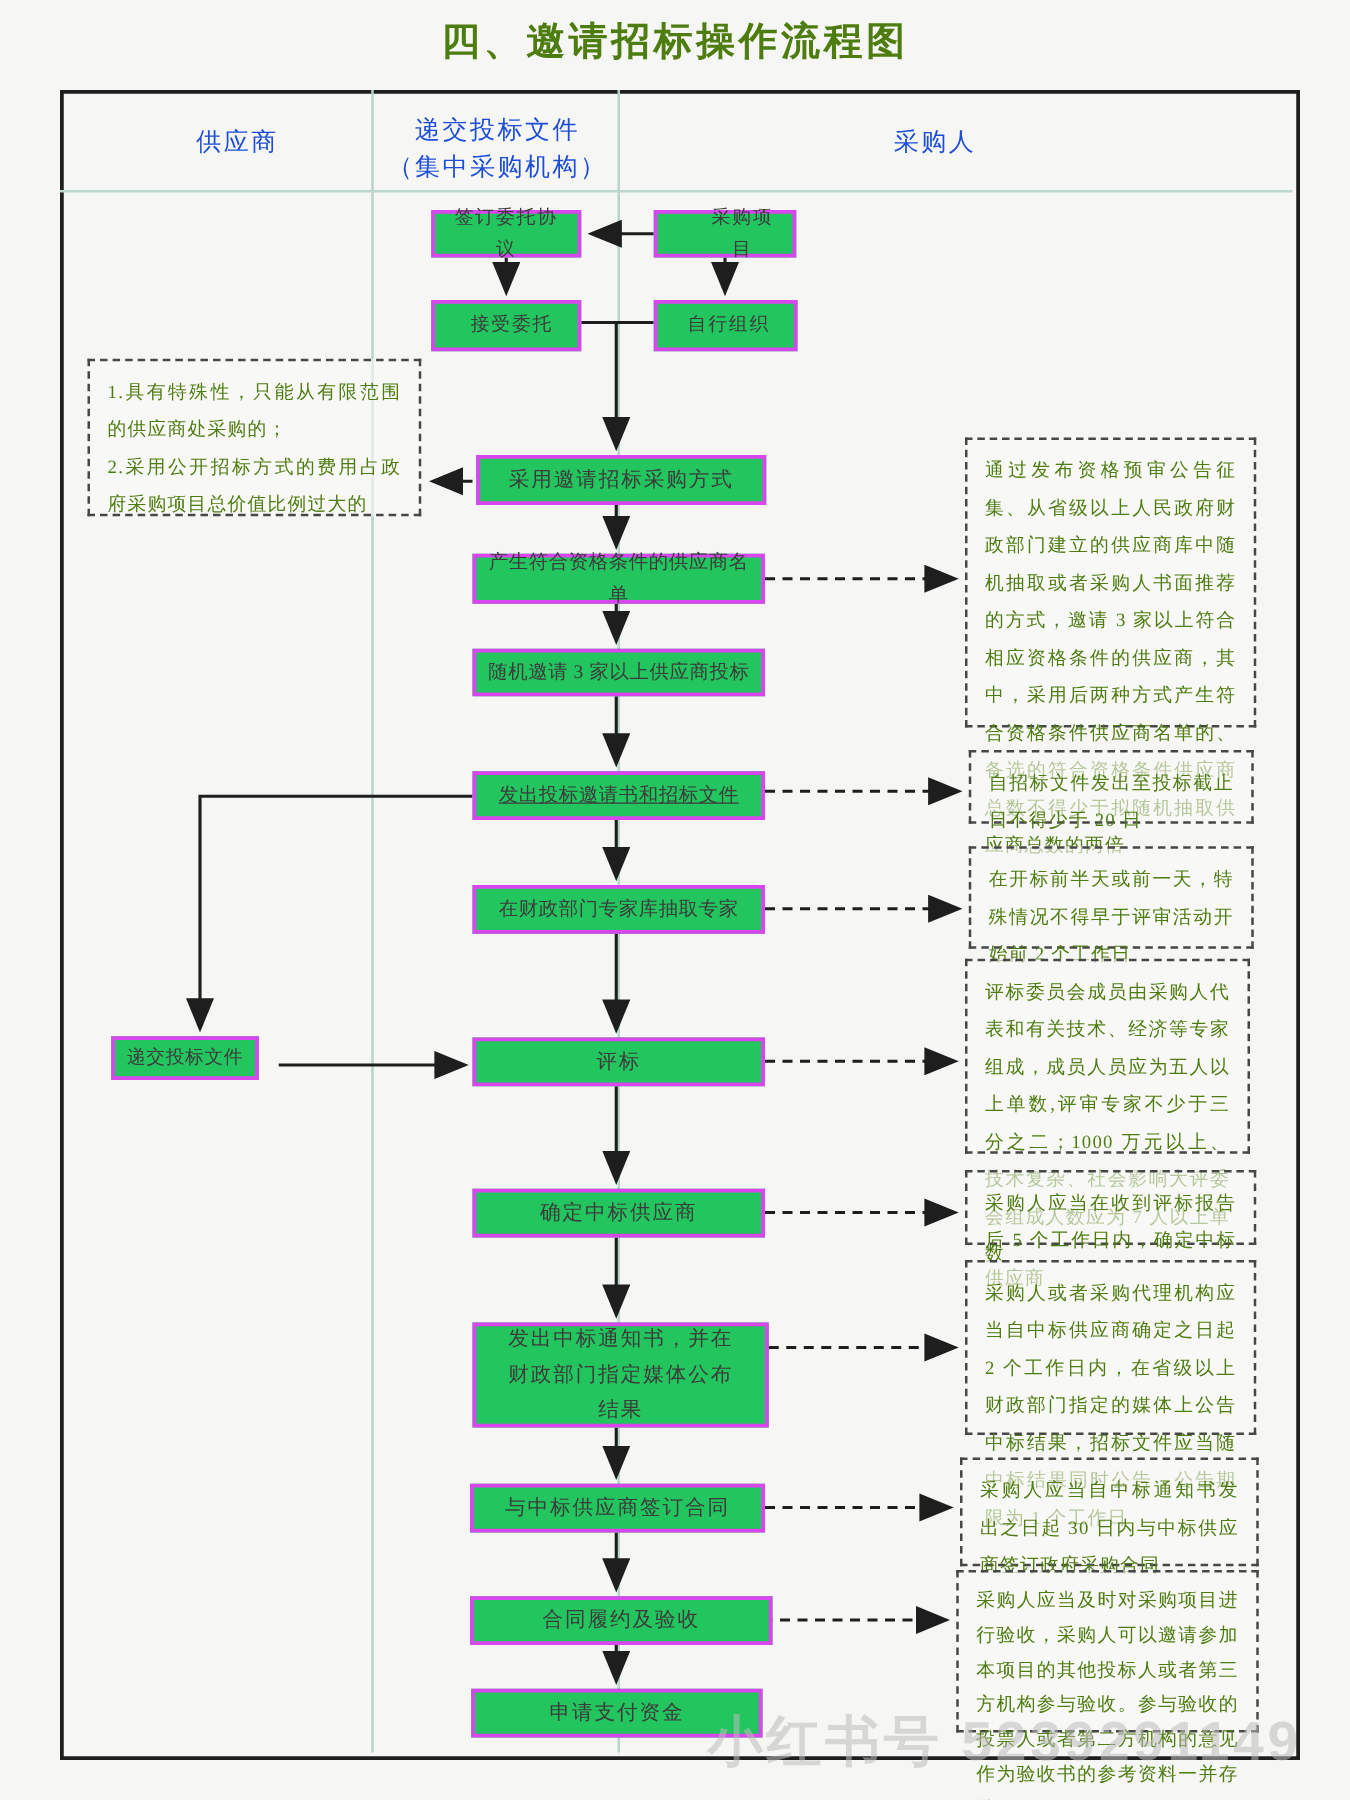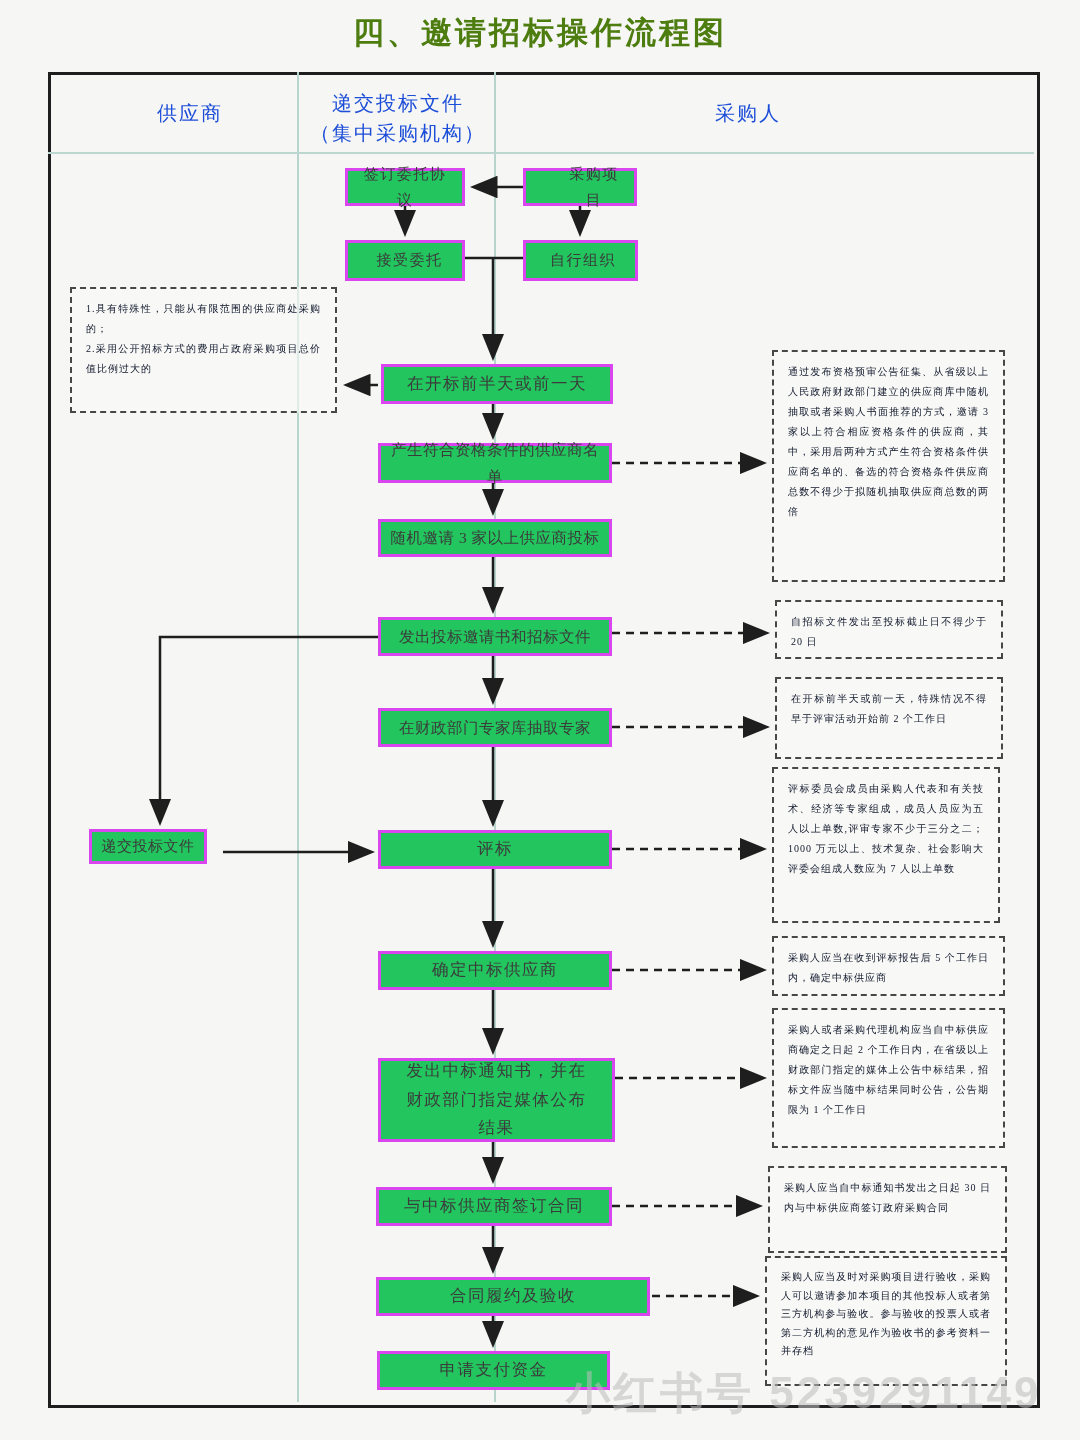--- a/index.html
+++ b/index.html
@@ -11,21 +11,21 @@
   .frame{position:absolute;left:48px;top:72px;width:986px;height:1330px;
          border:3px solid #1e1e1e;background:transparent;z-index:1;}
   .lane-v{position:absolute;top:72px;height:1330px;width:2px;background:#b7d4cd;z-index:2;}
   .lane-h{position:absolute;left:48px;top:152px;width:986px;height:2px;background:#bcd6d0;z-index:2;}
   .lane-label{position:absolute;z-index:4;font-size:20px;color:#1d4ed8;letter-spacing:2px;white-space:nowrap;transform:translateX(-50%);}
   svg.wires{position:absolute;left:0;top:0;width:1080px;height:1440px;z-index:3;}
   .node{position:absolute;z-index:4;border:3px solid #d946ef;background:#22c55e;
         display:flex;align-items:center;justify-content:center;text-align:center;
         font-size:16.5px;color:#3b3b3b;letter-spacing:1.5px;line-height:1.75;padding:2px 8px;box-sizing:border-box;}
   .note{position:absolute;z-index:4;border:2px dashed #474747;background:rgba(250,250,248,.6);
-        font-size:10px;color:#0f172a;letter-spacing:1px;line-height:2.0;
+        font-size:15px;color:#4d7c0f;letter-spacing:1px;line-height:2.0;
         padding:10px 14px;box-sizing:border-box;text-align:justify;}
   .note .item{margin:0;}
   .watermark{position:absolute;left:566px;top:1364px;z-index:5;
              font-family:"Liberation Sans",sans-serif;font-weight:bold;font-size:44px;
              color:#bdbdbd;opacity:.55;letter-spacing:3px;white-space:nowrap;}
 </style>
 </head>
 <body>
 
 <div class="page">
@@ -77,31 +77,31 @@
       <line x1="615" y1="1078" x2="762" y2="1078" marker-end="url(#ah)"></line>
       <line x1="612" y1="1206" x2="758" y2="1206" marker-end="url(#ah)"></line>
       <line x1="610" y1="1296" x2="755" y2="1296" marker-end="url(#ah)"></line>
     </g>
   </svg>
 
   <div class="node" style="left:345px;top:168px;width:120px;height:38px;font-size:15px;">签订委托协议</div>
   <div class="node" style="left:523px;top:168px;width:114px;height:38px;font-size:15px;padding-left:36px;">采购项目</div>
   <div class="node" style="left:345px;top:240px;width:120px;height:41px;font-size:15px;padding-left:17px;">接受委托</div>
   <div class="node" style="left:523px;top:240px;width:115px;height:41px;font-size:15px;padding-left:13px;">自行组织</div>
-  <div class="node" style="left:381px;top:364px;width:232px;height:40px;">在开标前半天或前一天</div>
+  <div class="node" style="left:381px;top:364px;width:232px;height:40px;">采用邀请招标采购方式</div>
   <div class="node" style="left:378px;top:443px;width:234px;height:40px;font-size:15.5px;letter-spacing:0.5px;">产生符合资格条件的供应商名单</div>
   <div class="node" style="left:378px;top:519px;width:234px;height:38px;font-size:15.5px;letter-spacing:0.5px;">随机邀请 3 家以上供应商投标</div>
-  <div class="node" style="left:378px;top:617px;width:234px;height:39px;font-size:15.5px;letter-spacing:0.5px;">发出投标邀请书和招标文件</div>
+  <div class="node" style="left:378px;top:617px;width:234px;height:39px;font-size:15.5px;letter-spacing:0.5px;text-decoration:underline;">发出投标邀请书和招标文件</div>
   <div class="node" style="left:378px;top:708px;width:234px;height:39px;font-size:15.5px;letter-spacing:0.5px;">在财政部门专家库抽取专家</div>
   <div class="node" style="left:89px;top:829px;width:118px;height:35px;font-size:15px;letter-spacing:0.5px;">递交投标文件</div>
   <div class="node" style="left:378px;top:830px;width:234px;height:39px;">评标</div>
   <div class="node" style="left:378px;top:951px;width:234px;height:39px;">确定中标供应商</div>
   <div class="node" style="left:378px;top:1058px;width:237px;height:84px;padding:6px 18px;">发出中标通知书，并在财政部门指定媒体公布结果</div>
   <div class="node" style="left:376px;top:1187px;width:236px;height:39px;">与中标供应商签订合同</div>
-  <div class="node" style="left:376px;top:1277px;width:274px;height:39px;text-align:right;">合同履约及验收</div>
+  <div class="node" style="left:376px;top:1277px;width:242px;height:39px;text-align:right;">合同履约及验收</div>
   <div class="node" style="left:377px;top:1351px;width:233px;height:39px;">申请支付资金</div>
 
   <div class="note" style="left:70px;top:287px;width:267px;height:126px;">
     <p class="item">1.具有特殊性，只能从有限范围的供应商处采购的；</p>
     <p class="item">2.采用公开招标方式的费用占政府采购项目总价值比例过大的</p>
   </div>
   <div class="note" style="left:772px;top:350px;width:233px;height:232px;">通过发布资格预审公告征集、从省级以上人民政府财政部门建立的供应商库中随机抽取或者采购人书面推荐的方式，邀请 3 家以上符合相应资格条件的供应商，其中，采用后两种方式产生符合资格条件供应商名单的、备选的符合资格条件供应商总数不得少于拟随机抽取供应商总数的两倍</div>
   <div class="note" style="left:775px;top:600px;width:228px;height:59px;">自招标文件发出至投标截止日不得少于 20 日</div>
   <div class="note" style="left:775px;top:677px;width:228px;height:82px;">在开标前半天或前一天，特殊情况不得早于评审活动开始前 2 个工作日</div>
   <div class="note" style="left:772px;top:767px;width:228px;height:156px;">评标委员会成员由采购人代表和有关技术、经济等专家组成，成员人员应为五人以上单数,评审专家不少于三分之二；1000 万元以上、技术复杂、社会影响大评委会组成人数应为 7 人以上单数</div>

